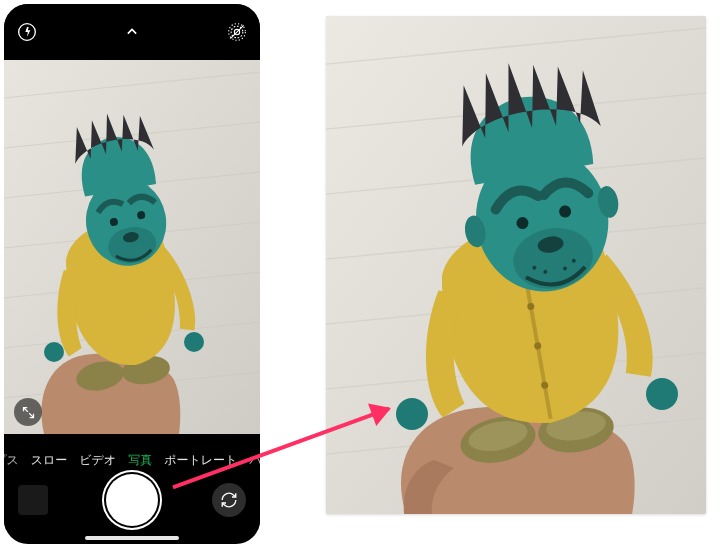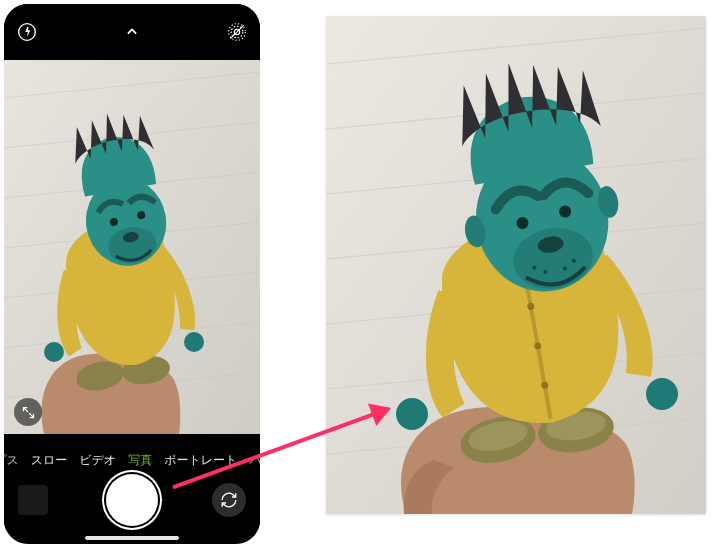--- a/index.html
+++ b/index.html
@@ -8,21 +8,21 @@
 
 .phone{position:absolute;left:4px;top:4px;width:256px;height:540px;border-radius:24px;background:#000;overflow:hidden}
 .topbar{position:absolute;left:0;top:0;right:0;height:56px;background:#000;display:flex;align-items:center;justify-content:space-between;padding:0 12px;box-sizing:border-box;color:#fff}
 .ico{width:22px;height:22px;display:flex;align-items:center;justify-content:center}
 .ico svg{width:20px;height:20px;display:block}
 .viewfinder{position:absolute;left:0;top:56px;right:0;bottom:110px;background:#d9d6d1;overflow:hidden}
 .vf-svg{width:100%;height:100%;display:block}
 .expand{position:absolute;left:10px;bottom:8px;width:28px;height:28px;border-radius:14px;background:rgba(0,0,0,.55);display:flex;align-items:center;justify-content:center}
 .modes{position:absolute;left:0;right:0;bottom:70px;height:28px;display:flex;align-items:center;justify-content:center;gap:12px;color:#fff;font-size:12px;font-weight:500;background:#000;overflow:hidden}
 .mode{white-space:nowrap;opacity:.9}
-.mode.sel{color:#84cc16}
+.mode.sel{color:#22c55e}
 .controls{position:absolute;bottom:14px;left:0;right:0;height:60px;display:flex;align-items:center;justify-content:center;background:#000}
 .shutter{width:52px;height:52px;border-radius:50%;background:#fff;box-shadow:0 0 0 2px #000,0 0 0 4px #fff}
 .flipcam{position:absolute;right:14px;width:34px;height:34px;border-radius:50%;background:#2d2d2d;display:flex;align-items:center;justify-content:center}
 .thumbslot{position:absolute;left:14px;width:30px;height:30px;border-radius:4px;background:#1a1a1a}
 .homebar{position:absolute;bottom:4px;left:50%;transform:translateX(-50%);width:94px;height:4px;border-radius:2px;background:#fff;opacity:.9}
 
 
 .photo{position:absolute;right:14px;top:16px;width:380px;height:498px;background:#d9d6d1;overflow:hidden;border-radius:2px;box-shadow:0 1px 3px rgba(0,0,0,.15)}
 .photo svg{width:100%;height:100%;display:block}
 

